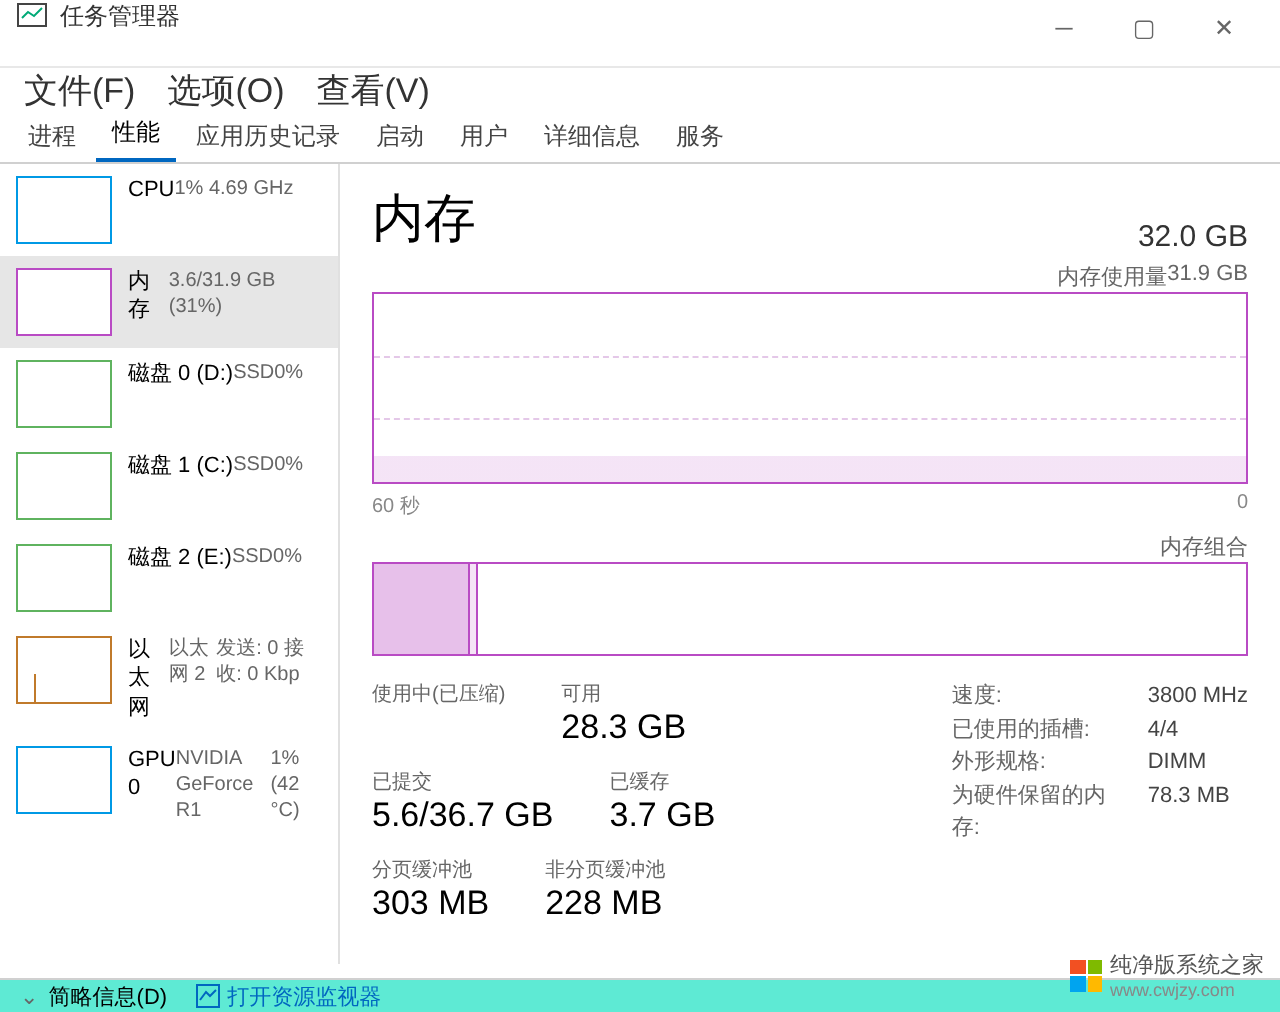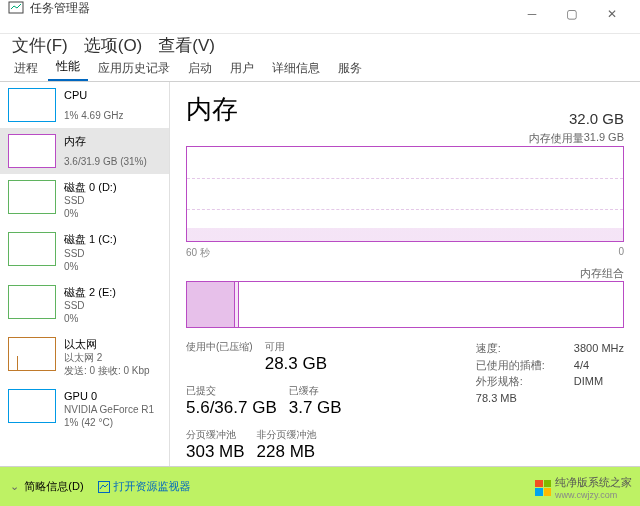--- a/index.html
+++ b/index.html
@@ -66,21 +66,21 @@
   height: 34px;
   border: 1px solid #0099e5;
   background: #fff;
   position: relative;
   flex-shrink: 0;
 }
 .thumb.mem { border-color: #b94bc4; }
 .thumb.disk { border-color: #5fb35f; }
 .thumb.net { border-color: #c07a2b; position:relative; }
 .thumb.net::after { content:""; position:absolute; left:8px; bottom:0; width:1px; height:14px; background:#c07a2b; }
-.side-text { display: flex; flex-direction: column; justify-content: space-between; line-height: 1.3; font-size: 11px; }
+.side-text { display: flex; flex-direction: row; justify-content: space-between; line-height: 1.3; font-size: 11px; }
 .side-text .name { color: #000; }
 .side-text .sub { color: #666; font-size: 10px; }
 .main {
   flex: 1;
   padding: 10px 16px;
   overflow: hidden;
 }
 .main-header { display:flex; align-items:flex-end; justify-content:space-between; margin-bottom:4px; }
 .main-title { font-size: 26px; font-weight: 300; }
 .main-total { font-size: 15px; color:#333; }
@@ -99,38 +99,38 @@
   border: 1px solid #b94bc4;
   height: 47px;
   margin-bottom: 12px;
   display: flex;
 }
 .compose .seg { height:100%; }
 .seg.used { background: rgba(185,75,196,0.35); width:11%; border-right:1px solid #b94bc4; }
 .seg.mid { width: 1%; background: rgba(185,75,196,0.15); border-right:1px solid #b94bc4; }
 .seg.free { flex:1; }
 .stat-col { display:flex; flex-direction:column; }
-.stat-group { display:flex; gap: 12px; margin-bottom:10px; }
+.stat-group { display:flex; gap: 28px; margin-bottom:10px; }
 .stat-label { font-size: 10px; color:#666; }
 .stat-val { font-size: 17px; color:#000; }
 .stat-val.sm { font-size: 17px; }
 .info-table { font-size:11px; color:#444; }
 .info-row { display:flex; gap:8px; line-height:1.5; }
 .info-row .k { width: 90px; color:#666; }
 .statusbar {
   position: absolute;
   bottom: 0; left: 0; right: 0;
-  height: 40px;
+  height: 17px;
   border-top: 1px solid #d0d0d0;
   display: flex;
   align-items: center;
   padding: 0 10px;
   gap: 14px;
   font-size: 11px;
-  background:#bef264;
+  background:#5eead4;
 }
 .statusbar .caret { color:#666; margin-right:2px; }
 .link { color:#0067c0; cursor:pointer; display:flex; align-items:center; gap:4px; }
 .watermark {
   position: absolute;
   right: 8px; bottom: 6px;
   display: flex; align-items:center; gap:4px;
   font-size: 11px; color:#555;
 }
 .wm-icon {
@@ -295,20 +295,21 @@
           </div>
         <div class="info-row">
             <span class="k">已使用的插槽:</span>
             <span>4/4</span>
           </div>
         <div class="info-row">
             <span class="k">外形规格:</span>
             <span>DIMM</span>
           </div>
         <div class="info-row">
+            <span class="k">为硬件保留的内存:</span>
             <span>78.3 MB</span>
           </div>
       </div>
     </div>
   </div>
 </div>
 
 <div class="statusbar">
   <span>
     <span class="caret">⌄</span>

